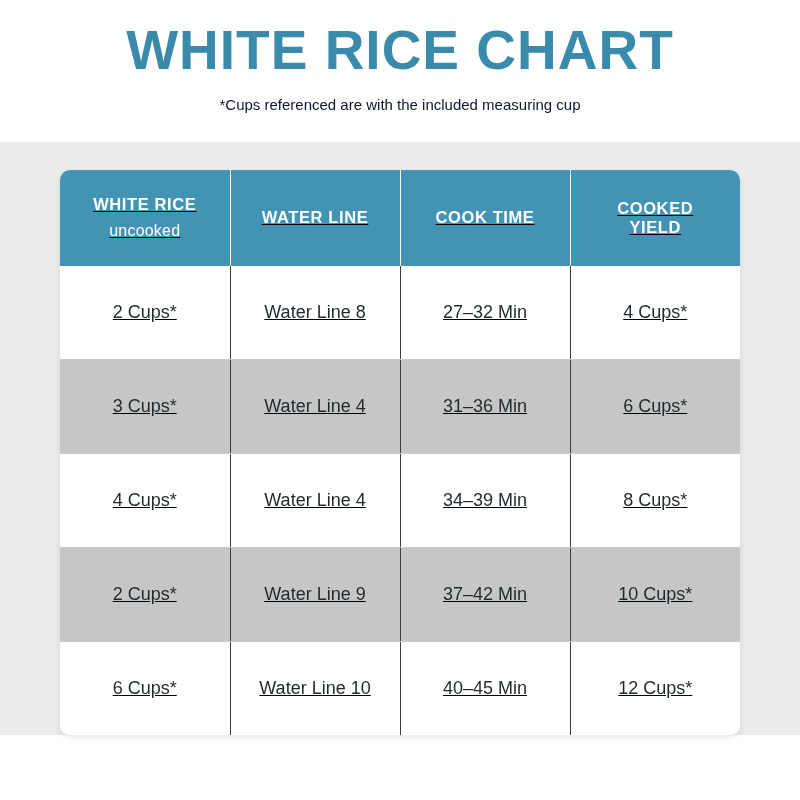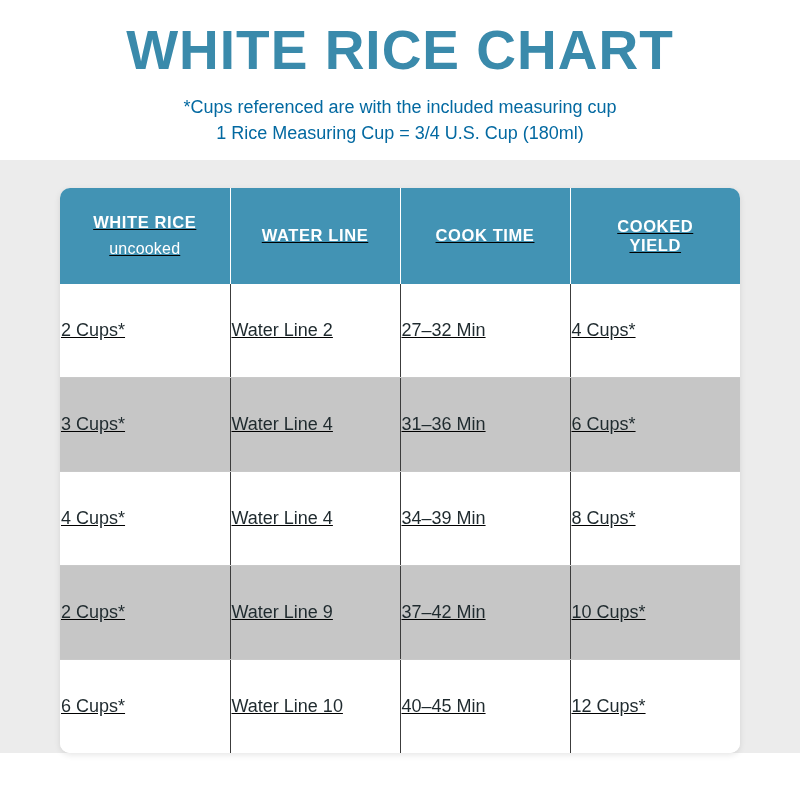--- a/index.html
+++ b/index.html
@@ -31,24 +31,24 @@
   .title {
     color: #3a8aab;
     font-size: 55px;
     font-weight: bold;
     letter-spacing: 1px;
     line-height: 1.05;
     margin: 0 0 14px 0;
     font-family: "Liberation Sans", sans-serif;
   }
   .subtitle {
-    color: #0369a1;
-    font-size: 18px;
+    color: #0f172a;
+    font-size: 15px;
     line-height: 1.45;
-    margin: 0;
+    margin: 12px;
     font-weight: normal;
   }
   .subtitle-line {
     display: block;
   }
   .body-area {
     flex: 1 1 auto;
     background: #ececec;
     position: relative;
     display: flex;
@@ -91,20 +91,21 @@
   .th-sub {
     display: block;
     font-weight: normal;
     text-transform: none;
     letter-spacing: 0.2px;
     font-size: 16px;
     margin-top: 8px;
   }
   table.rice-chart tbody td {
     height: 91px;
+    text-align: center;
     vertical-align: middle;
     font-size: 18px;
     color: #1f2a2e;
     border-right: 1px solid #3c3c3c;
     border-bottom: 1px solid #c9c9c9;
     font-weight: normal;
   }
   table.rice-chart tbody td:last-child {
     border-right: none;
   }
@@ -125,21 +126,20 @@
 </style>
 </head>
 <body>
 
 <div class="page">
 
   <div class="header">
     <h1 class="title">WHITE RICE CHART</h1>
     <p class="subtitle">
       <span class="subtitle-line">*Cups referenced are with the included measuring cup</span>
-      <span class="subtitle-line">1 Rice Measuring Cup = 3/4 U.S. Cup (180ml)</span>
     </p>
   </div>
 
   <div class="body-area">
     <div class="table-wrap">
       <table class="rice-chart">
         <thead>
           <tr>
             <th>
               <span class="th-main">WHITE RICE</span>
@@ -153,21 +153,21 @@
             </th>
             <th>
               <span class="th-main">COOKED</span>
               <span class="th-main">YIELD</span>
             </th>
           </tr>
         </thead>
         <tbody>
           <tr class="row-white">
             <td>2 Cups*</td>
-            <td>Water Line 2</td>
+            <td>Water Line 8</td>
             <td>27–32 Min</td>
             <td>4 Cups*</td>
           </tr>
           <tr class="row-gray">
             <td>3 Cups*</td>
             <td>Water Line 4</td>
             <td>31–36 Min</td>
             <td>6 Cups*</td>
           </tr>
           <tr class="row-white">

